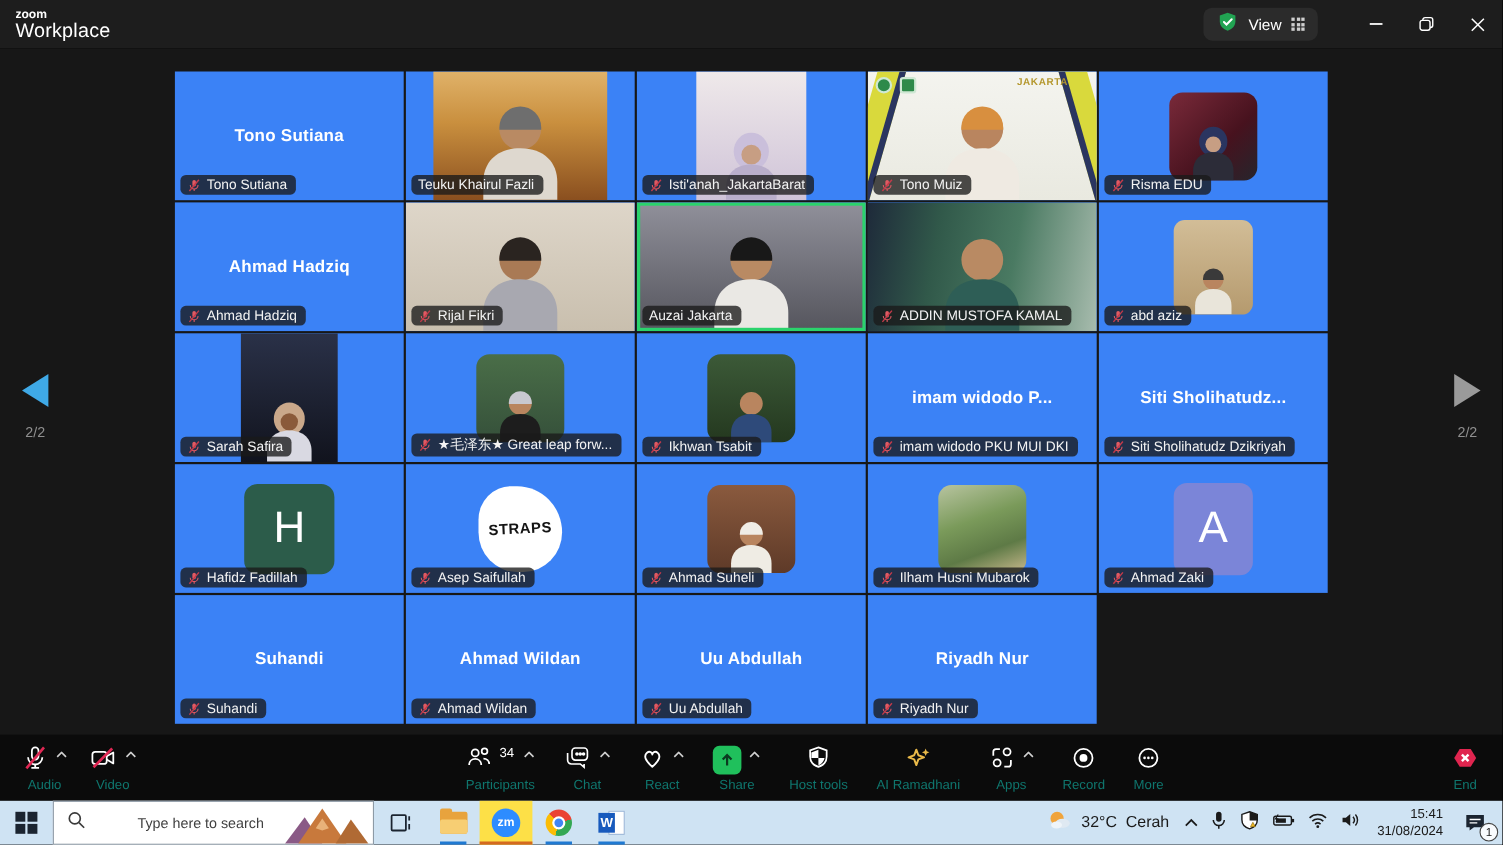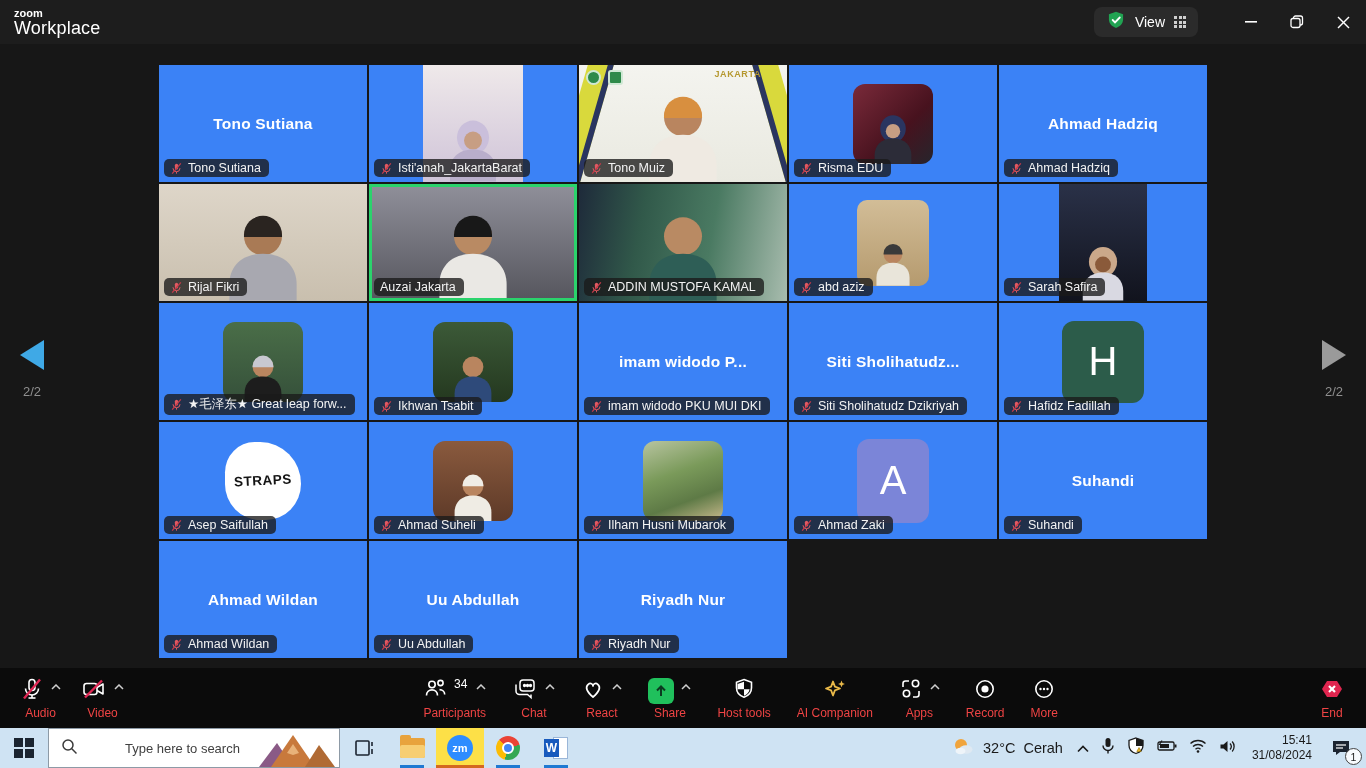--- a/index.html
+++ b/index.html
@@ -53,21 +53,21 @@
   .nav-page { color:#8f8f8f; font-size:13px; margin-top:10px; }
 
   
   .toolbar { flex:0 0 60px; background:#0b0b0b; display:flex; align-items:center; padding:0 10px; }
   .tb-zone-left { display:flex; width:225px; }
   .tb-zone-center { flex:1; display:flex; justify-content:center; gap:6px; }
   .tb-zone-right { width:110px; display:flex; justify-content:flex-end; }
   .tb-btn { display:flex; flex-direction:column; align-items:center; justify-content:center;
     padding:4px 10px 3px; border-radius:8px; position:relative; cursor:default; }
   .tb-icon-row { height:28px; display:flex; align-items:center; gap:7px; }
-  .tb-label { color:#ef4444; font-size:12px; margin-top:1px; }
+  .tb-label { color:#0f766e; font-size:12px; margin-top:1px; }
   .tb-count { color:#fff; font-size:12px; position:relative; top:-7px; left:-2px; }
   .chev { position:relative; top:-6px; }
   .share-box { width:26px; height:26px; border-radius:6px; background:#20c05c; display:flex; align-items:center; justify-content:center; }
 
   
   .taskbar { flex:0 0 40px; background:#cfe3f3; display:flex; align-items:stretch; color:#1a1a1a; }
   .tk-cell { width:48px; display:flex; align-items:center; justify-content:center; position:relative; }
   .tk-cell .runline { position:absolute; bottom:0; left:12px; right:12px; height:3px; background:#1f79d2; }
   .tk-cell.zoom-active { background:#fde047; }
   .tk-cell.zoom-active .runline { left:0; right:0; background:#d4691f; }
@@ -158,20 +158,32 @@
             <svg width="13" height="13" viewBox="0 0 24 24">
               <rect x="9" y="3" width="6" height="11" rx="3" fill="#e05a62"></rect>
               <path d="M5.5 11.5a6.5 6.5 0 0 0 13 0" stroke="#e05a62" stroke-width="1.8" fill="none"></path>
               <line x1="12" y1="18" x2="12" y2="21.5" stroke="#e05a62" stroke-width="1.8"></line>
               <line x1="4" y1="21.5" x2="20" y2="2.5" stroke="#c43a4a" stroke-width="2.4"></line>
             </svg>
             <span>Tono Sutiana</span>
           </div>
         </div>
         <div class="tile">
+          <div class="tile-video" style="width:158px;background:linear-gradient(180deg,#e0b269 0%,#c98f3e 40%,#8a4f1f 100%)">
+            <svg class="person" viewBox="0 0 100 64" preserveAspectRatio="xMidYMax meet">
+              <circle cx="50" cy="20" r="13" fill="#b98a63"></circle>
+              <path d="M37 19a13 13 0 0 1 26 0l0 1.5-26 0z" fill="#6e6e6e"></path>
+              <path d="M50 32c-15 0-23 9-23 21v11h46V53c0-12-8-21-23-21z" fill="#ded8cf"></path>
+            </svg>
+          </div>
+          <div class="tile-label">
+            <span>Teuku Khairul Fazli</span>
+          </div>
+        </div>
+        <div class="tile">
           <div class="tile-video" style="width:100px;background:linear-gradient(180deg,#efe9ea 0%,#cfc3d8 100%)">
             <svg class="person" viewBox="0 0 100 64" preserveAspectRatio="xMidYMax meet">
               <ellipse cx="50" cy="20" rx="16" ry="17" fill="#cabfdb"></ellipse>
               <circle cx="50" cy="23" r="9" fill="#c79e83"></circle>
               <path d="M50 32c-15 0-23 9-23 21v11h46V53c0-12-8-21-23-21z" fill="#b9aecb"></path>
             </svg>
           </div>
           <div class="tile-label">
             <svg width="13" height="13" viewBox="0 0 24 24">
               <rect x="9" y="3" width="6" height="11" rx="3" fill="#e05a62"></rect>
@@ -605,21 +617,21 @@
         </div>
         <div class="tb-label">Host tools</div>
       </div>
       <div class="tb-btn">
         <div class="tb-icon-row">
           <span><svg width="26" height="24" viewBox="0 0 26 24">
                 <path d="M11 4.5l1.9 5.1 5.1 1.9-5.1 1.9L11 18.5l-1.9-5.1L4 11.5l5.1-1.9z" fill="none" stroke="#e9b949" stroke-width="1.8" stroke-linejoin="round"></path>
                 <path d="M19.5 3.5l1 2.4 2.4 1-2.4 1-1 2.4-1-2.4-2.4-1 2.4-1z" fill="#e9b949"></path>
               </svg></span>
         </div>
-        <div class="tb-label">AI Companion</div>
+        <div class="tb-label">AI Ramadhani</div>
       </div>
       <div class="tb-btn">
         <div class="tb-icon-row">
           <span><svg width="24" height="24" viewBox="0 0 24 24" fill="none" stroke="#fff" stroke-width="1.6">
                 <path d="M10 4H6.5A2.5 2.5 0 0 0 4 6.5V10"></path>
                 <circle cx="16.5" cy="6.5" r="3.2"></circle>
                 <circle cx="7.5" cy="16.5" r="3.2"></circle>
                 <path d="M14 20h3.5a2.5 2.5 0 0 0 2.5-2.5V14"></path>
               </svg></span>
           <span class="chev"><svg width="10" height="6">

